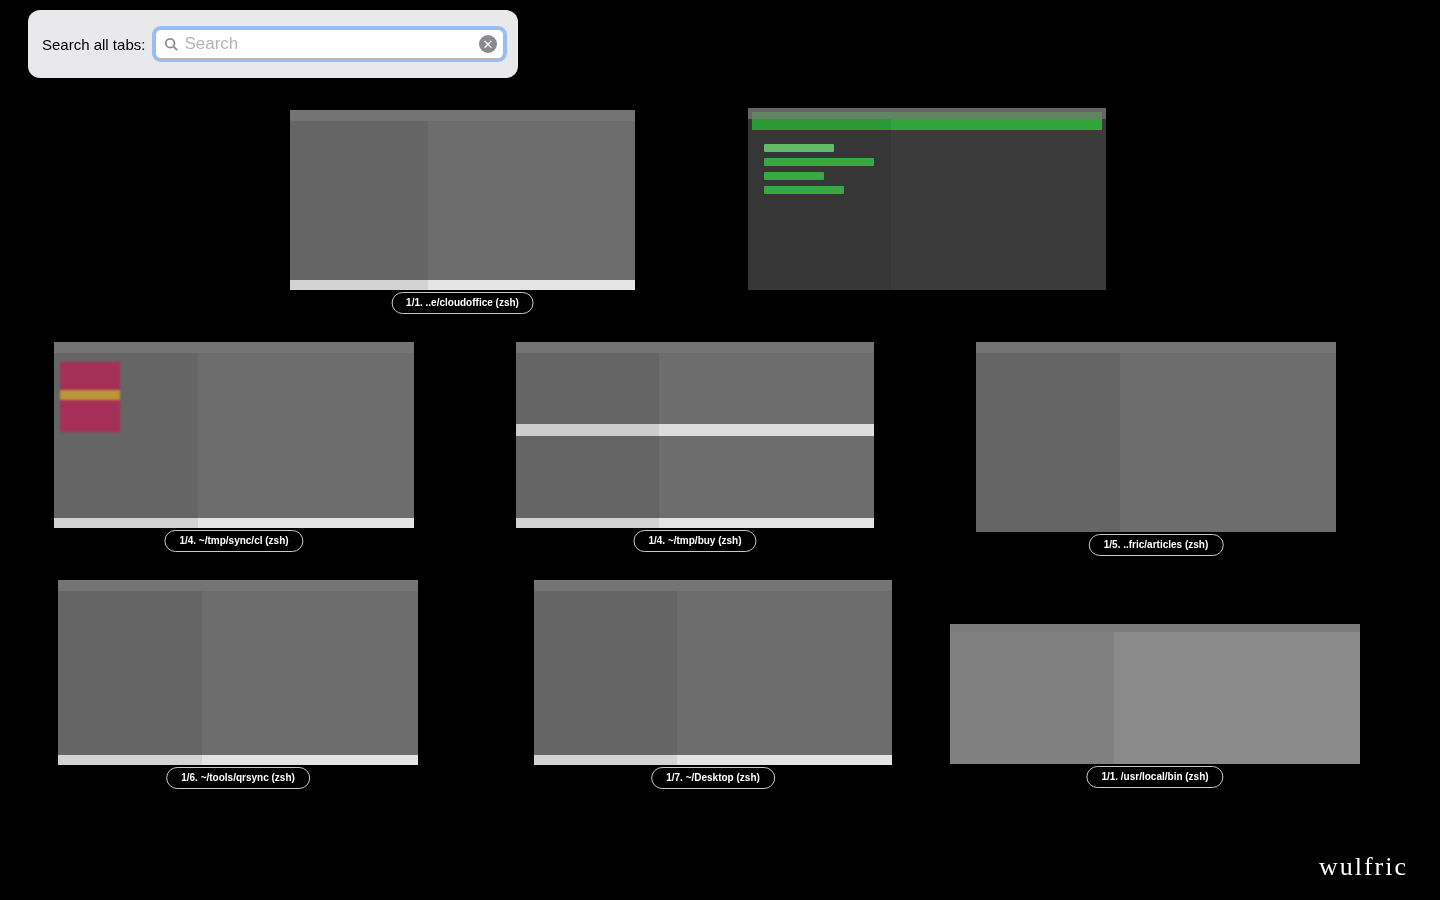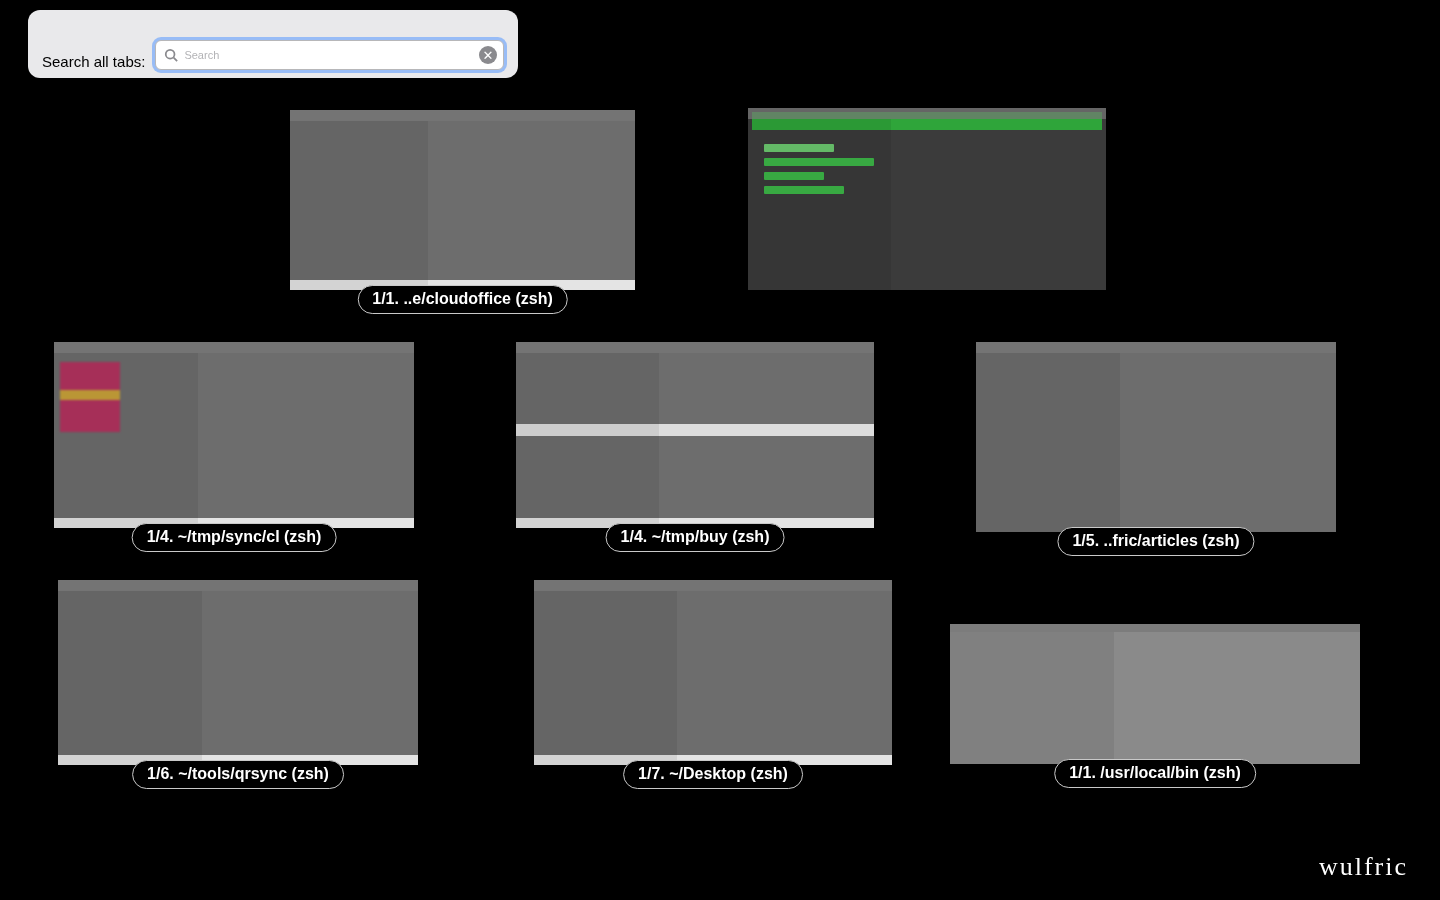--- a/index.html
+++ b/index.html
@@ -15,21 +15,21 @@
   
   .search-panel {
     position: absolute;
     top: 10px;
     left: 28px;
     width: 490px;
     height: 68px;
     background: #e9e9eb;
     border-radius: 12px;
     display: flex;
-    align-items: flex-end;
+    align-items: center;
     padding: 8px 14px;
     box-shadow: 0 6px 18px rgba(0,0,0,0.55);
   }
   .search-label {
     font-size: 15px;
     color: #000;
     margin-right: 10px;
     white-space: nowrap;
   }
   .search-field {
@@ -45,21 +45,21 @@
   }
   .search-field .mag {
     width: 14px; height: 14px;
     color: #8a8a8e;
     flex: none;
   }
   .search-field input {
     flex: 1;
     border: none;
     outline: none;
-    font-size: 11px;
+    font-size: 17px;
     color: #4d7c0f;
     background: transparent;
     padding: 0 6px;
   }
   .search-field input::placeholder { color: #b3b3b6; }
   .search-field .clear {
     width: 18px; height: 18px;
     border-radius: 50%;
     background: #8a8a8e;
     color: #fff;
@@ -82,21 +82,21 @@
     position: relative;
     overflow: hidden;
   }
   .pill {
     position: absolute;
     bottom: -24px;
     left: 50%;
     transform: translateX(-50%);
     background: #000;
     color: #fff;
-    font-size: 16px;
+    font-size: 10px;
     font-weight: 600;
     padding: 4px 14px 5px;
     border: 1px solid #c9c9c9;
     border-radius: 999px;
     white-space: nowrap;
   }
 
   
   .thumb::after {
     content: "";

